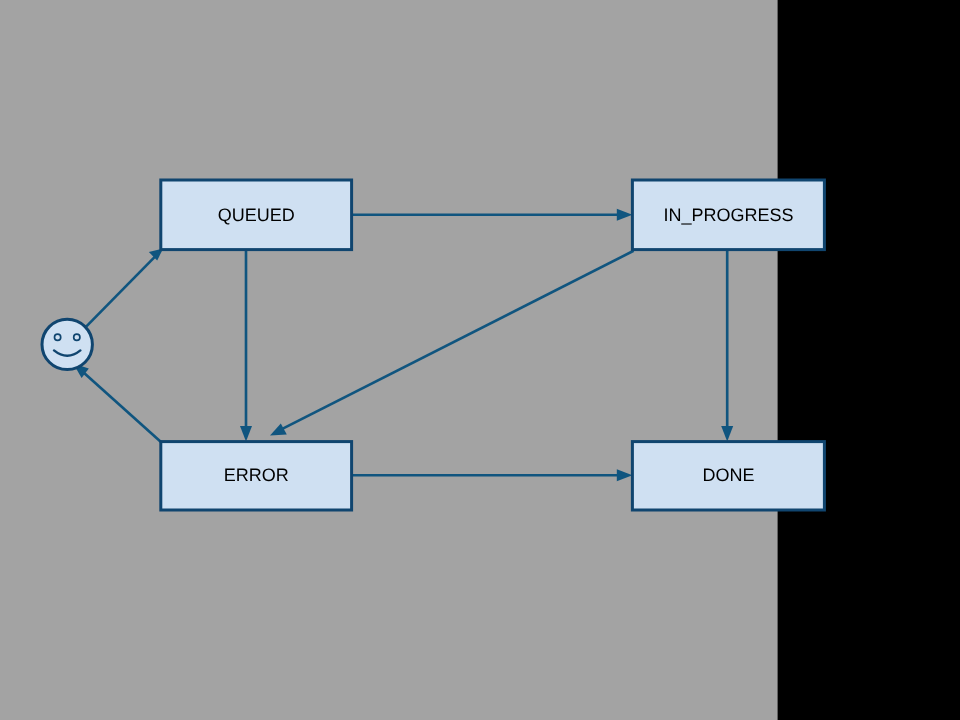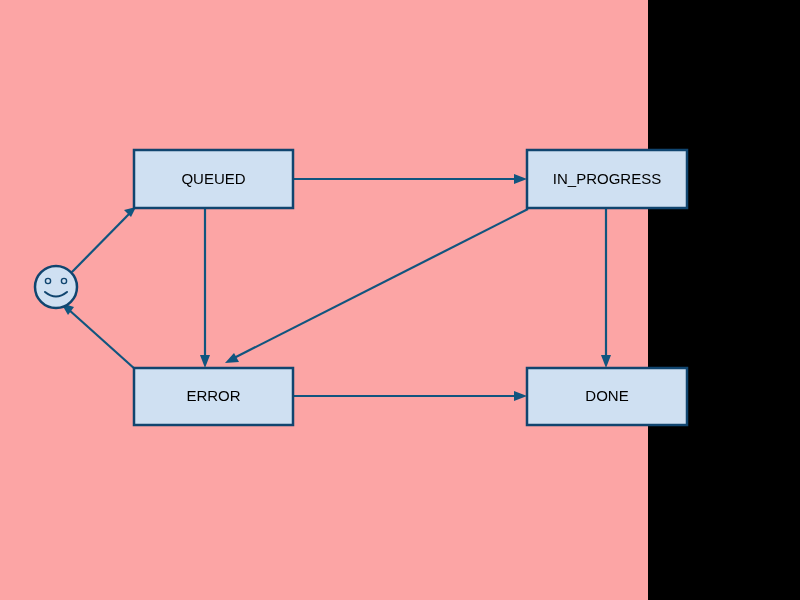--- a/index.html
+++ b/index.html
@@ -11,21 +11,21 @@
   body {
     width: 800px;
     height: 600px;
     overflow: hidden;
     font-family: "Liberation Sans", sans-serif;
   }
   #diagram-canvas {
     position: relative;
     width: 648px;
     height: 600px;
-    background: #fca5a5;
+    background: #a3a3a3;
   }
   #diagram-svg {
     position: absolute;
     top: 0;
     left: 0;
     width: 800px;
     height: 600px;
     display: block;
   }
   .node-rect {

